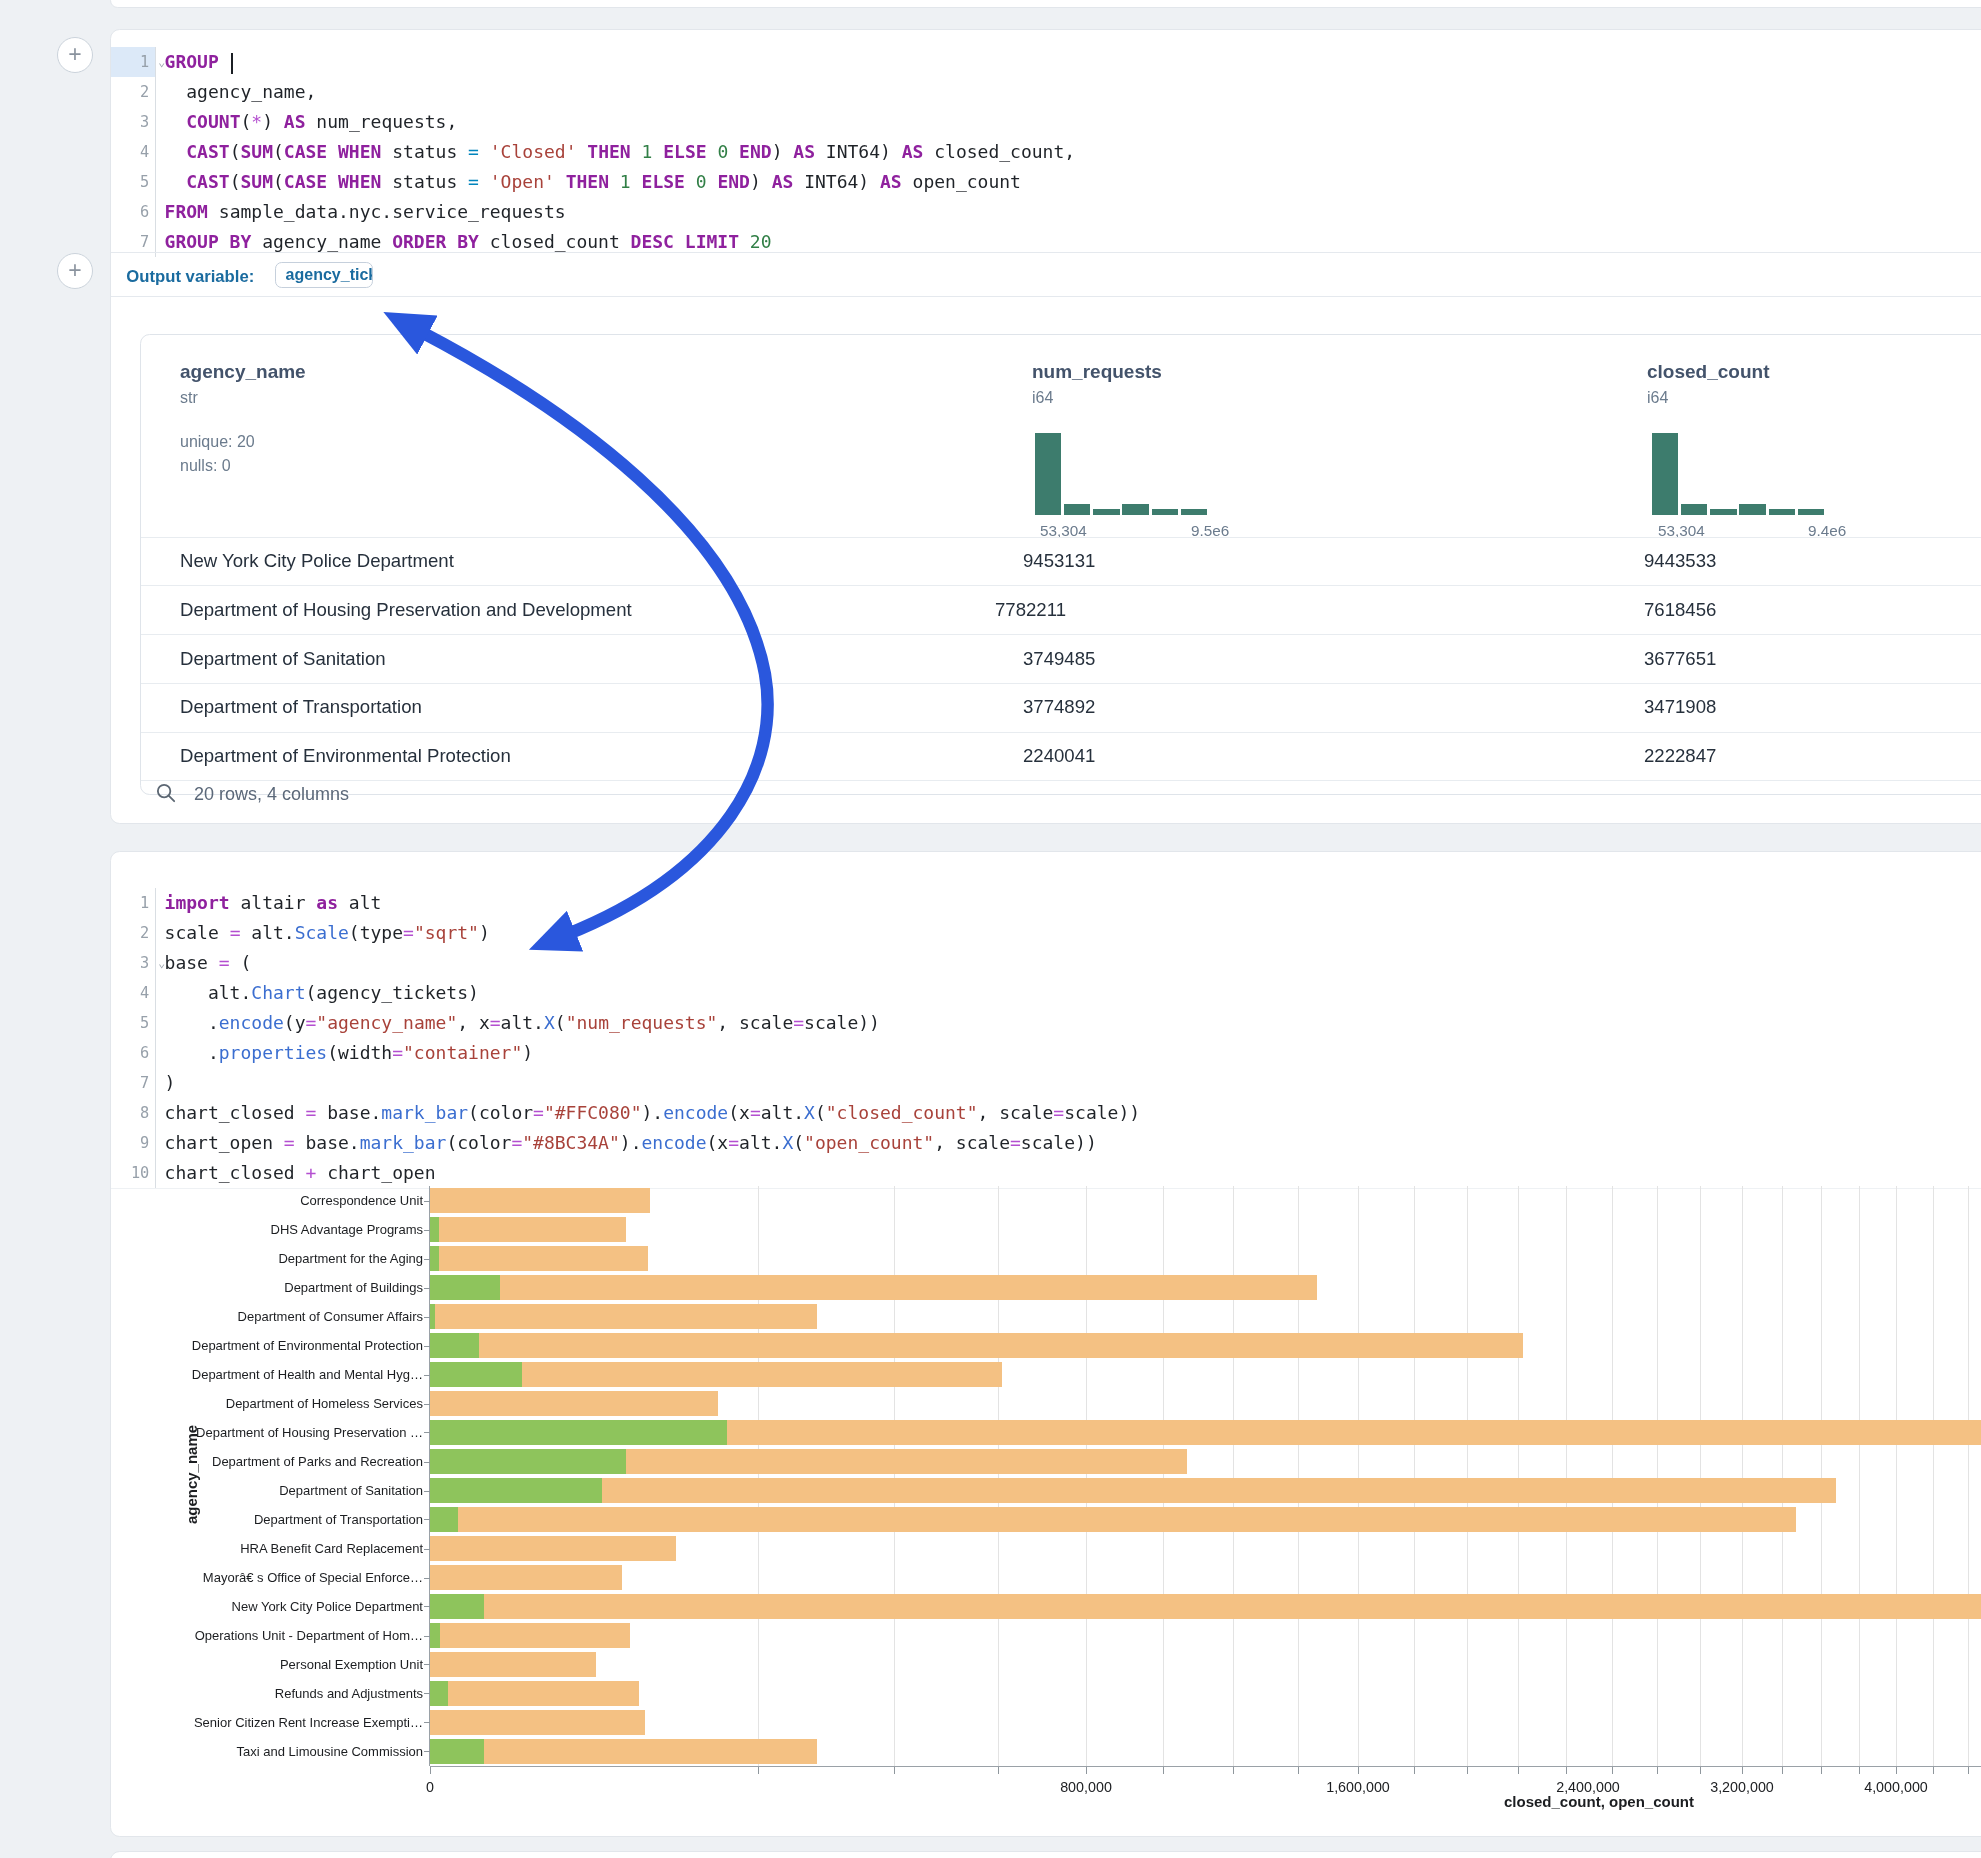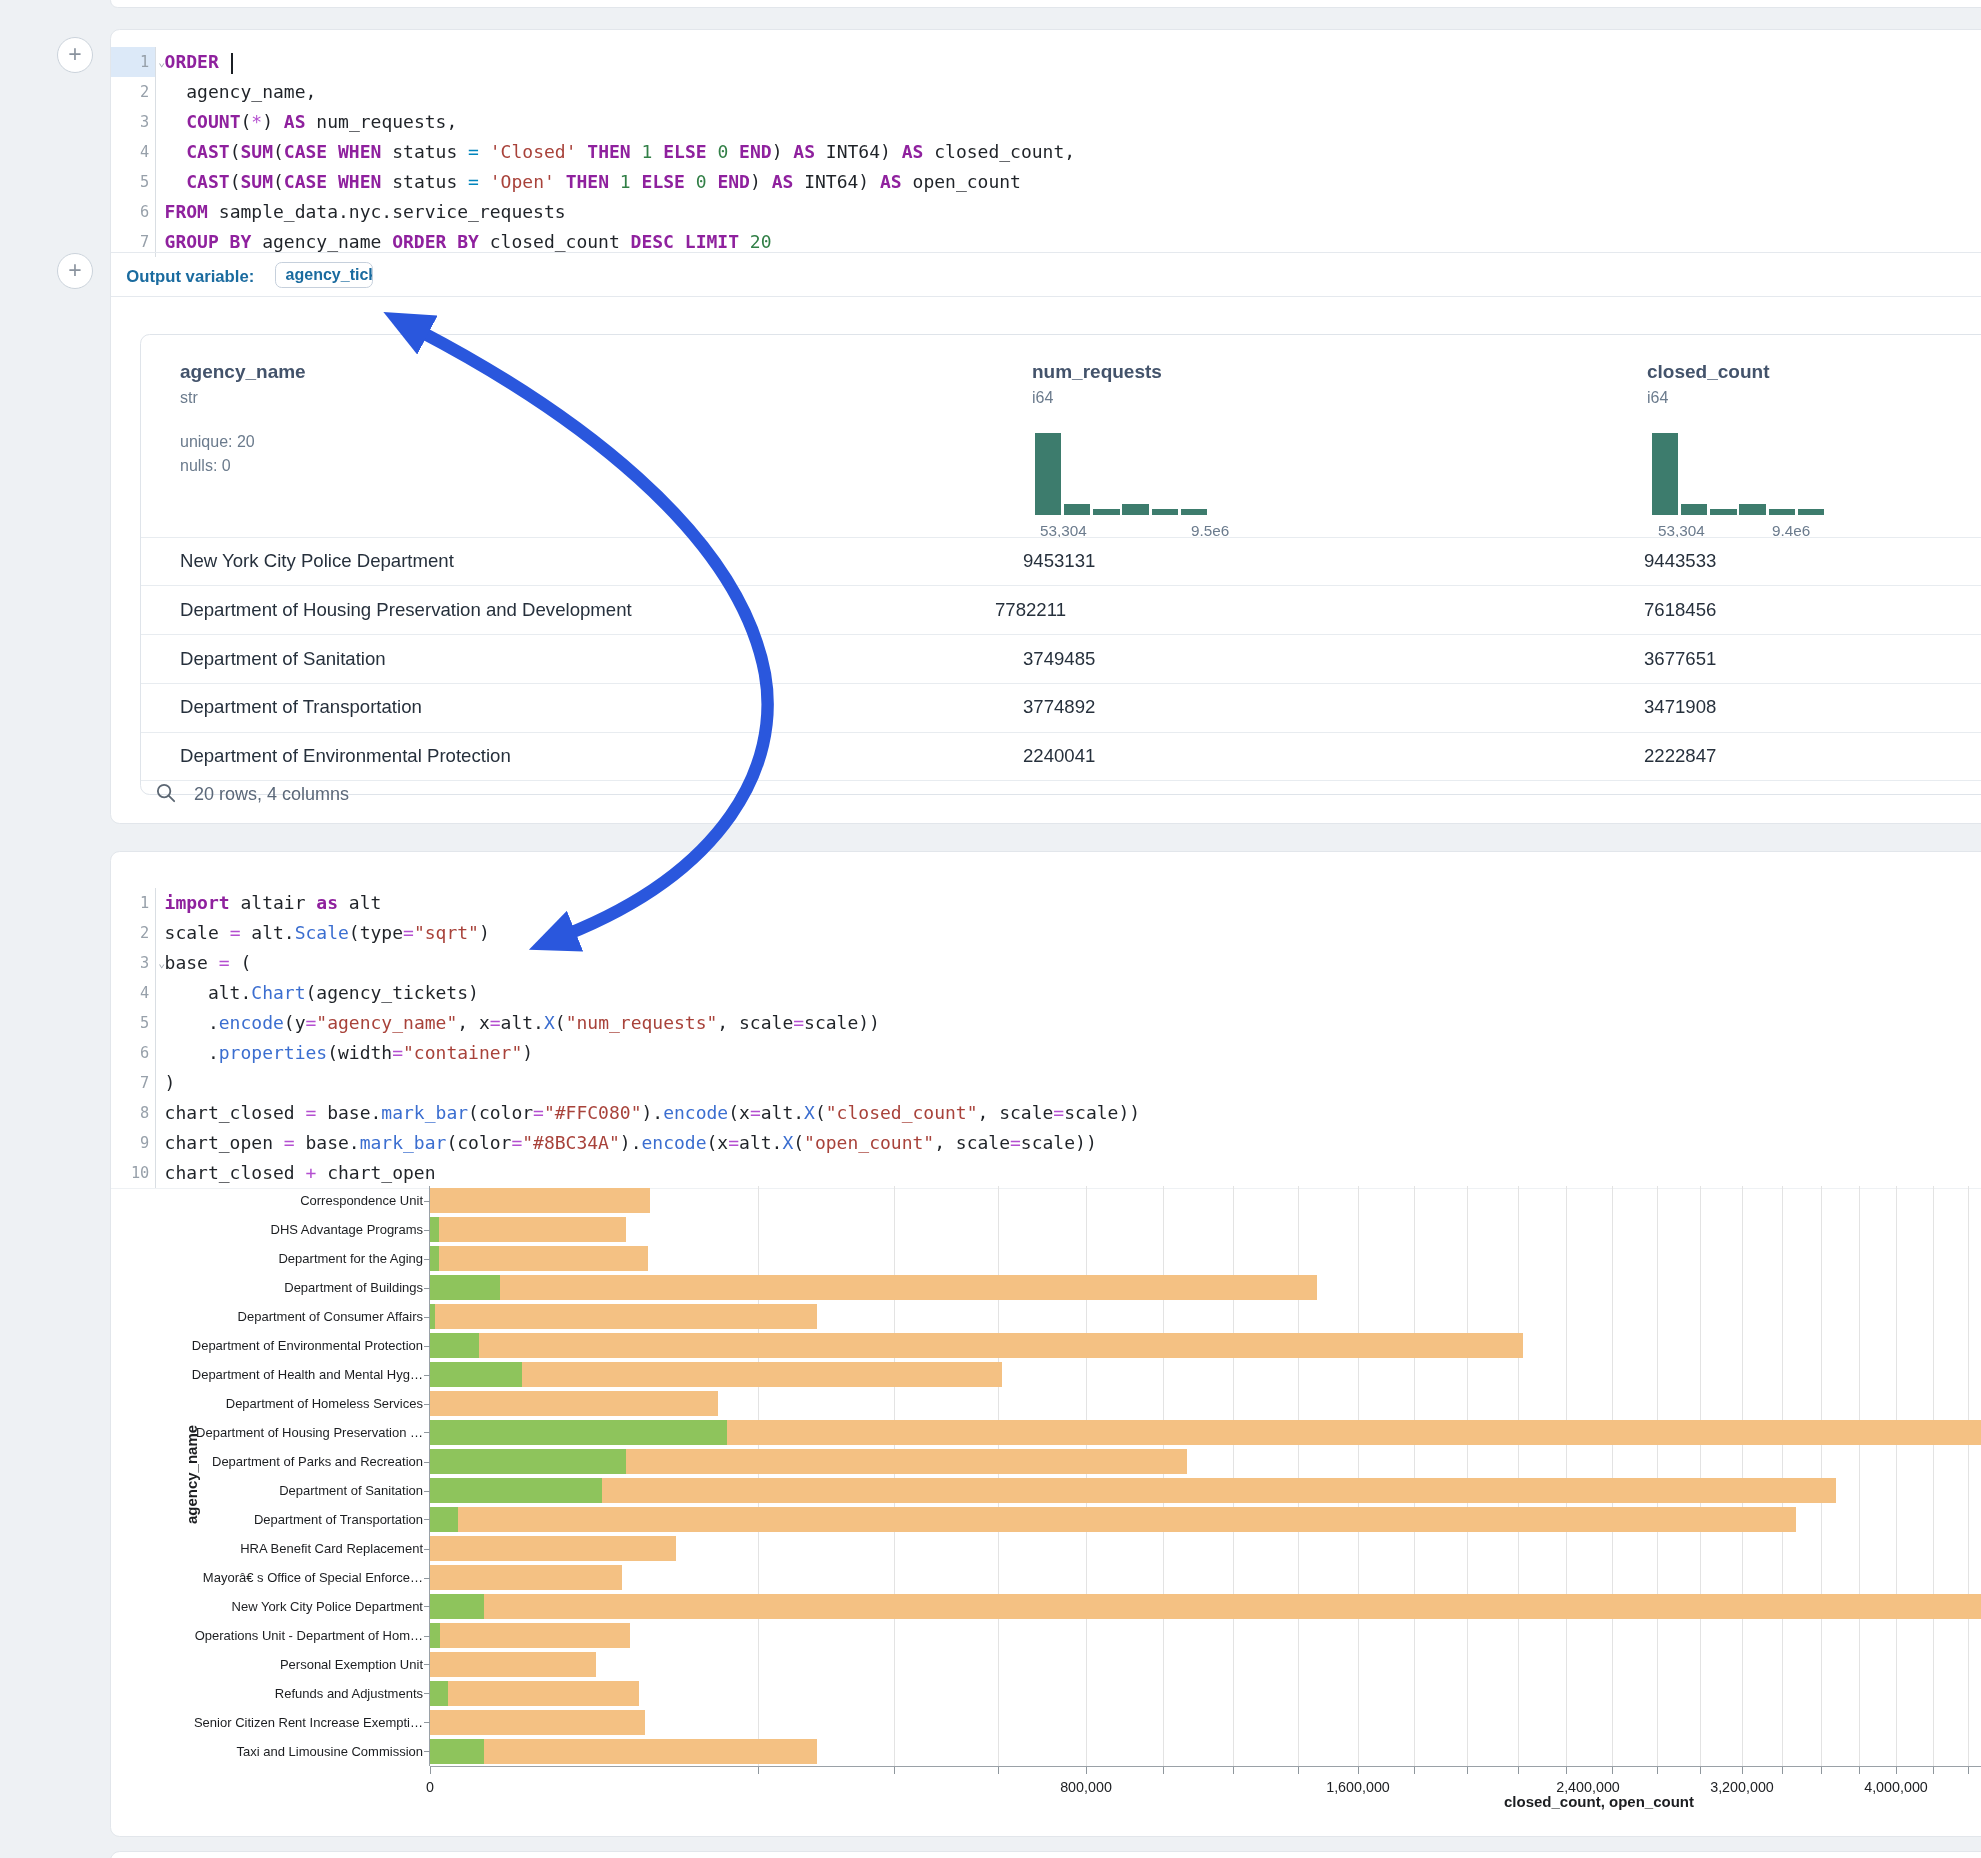--- a/index.html
+++ b/index.html
@@ -57,21 +57,21 @@
 
 <div id="page">
 
   <div class="card" style="left:110px;top:-5.7px;width:1888px;height:13.4px;border-bottom-left-radius:7.6px;"></div>
 
   <div class="plusbtn" style="left:57px;top:37px;">+</div>
   <div class="plusbtn" style="left:57px;top:253px;">+</div>
 
   <div class="card" style="left:110px;top:29px;width:1888px;height:795px;border-top-left-radius:9.6px;border-bottom-left-radius:9.6px;">
     <div id="sql-code" class="codeblock" style="top:17px;">
-        <div class="cl"><span class="ln hl">1<span class="chev">⌄</span></span><span class="code"><span class="tok-kw">ORDER</span><span class="tok-id"> </span><span class="cursor"></span></span></div>
+        <div class="cl"><span class="ln hl">1<span class="chev">⌄</span></span><span class="code"><span class="tok-kw">GROUP</span><span class="tok-id"> </span><span class="cursor"></span></span></div>
         <div class="cl"><span class="ln">2</span><span class="code"><span class="tok-id">  agency_name,</span></span></div>
         <div class="cl"><span class="ln">3</span><span class="code"><span class="tok-id">  </span><span class="tok-kw">COUNT</span><span class="tok-id">(</span><span class="tok-star">*</span><span class="tok-id">) </span><span class="tok-kw">AS</span><span class="tok-id"> num_requests,</span></span></div>
         <div class="cl"><span class="ln">4</span><span class="code"><span class="tok-id">  </span><span class="tok-kw">CAST</span><span class="tok-id">(</span><span class="tok-kw">SUM</span><span class="tok-id">(</span><span class="tok-kw">CASE WHEN</span><span class="tok-id"> status </span><span class="tok-sqlop">=</span><span class="tok-id"> </span><span class="tok-str">'Closed'</span><span class="tok-id"> </span><span class="tok-kw">THEN</span><span class="tok-id"> </span><span class="tok-num">1</span><span class="tok-id"> </span><span class="tok-kw">ELSE</span><span class="tok-id"> </span><span class="tok-num">0</span><span class="tok-id"> </span><span class="tok-kw">END</span><span class="tok-id">) </span><span class="tok-kw">AS</span><span class="tok-id"> INT64) </span><span class="tok-kw">AS</span><span class="tok-id"> closed_count,</span></span></div>
         <div class="cl"><span class="ln">5</span><span class="code"><span class="tok-id">  </span><span class="tok-kw">CAST</span><span class="tok-id">(</span><span class="tok-kw">SUM</span><span class="tok-id">(</span><span class="tok-kw">CASE WHEN</span><span class="tok-id"> status </span><span class="tok-sqlop">=</span><span class="tok-id"> </span><span class="tok-str">'Open'</span><span class="tok-id"> </span><span class="tok-kw">THEN</span><span class="tok-id"> </span><span class="tok-num">1</span><span class="tok-id"> </span><span class="tok-kw">ELSE</span><span class="tok-id"> </span><span class="tok-num">0</span><span class="tok-id"> </span><span class="tok-kw">END</span><span class="tok-id">) </span><span class="tok-kw">AS</span><span class="tok-id"> INT64) </span><span class="tok-kw">AS</span><span class="tok-id"> open_count</span></span></div>
         <div class="cl"><span class="ln">6</span><span class="code"><span class="tok-kw">FROM</span><span class="tok-id"> sample_data.nyc.service_requests</span></span></div>
         <div class="cl"><span class="ln">7</span><span class="code"><span class="tok-kw">GROUP BY</span><span class="tok-id"> agency_name </span><span class="tok-kw">ORDER BY</span><span class="tok-id"> closed_count </span><span class="tok-kw">DESC</span><span class="tok-id"> </span><span class="tok-kw">LIMIT</span><span class="tok-id"> </span><span class="tok-num">20</span></span></div>
       </div>
     <div class="divider" style="left:0;top:222px;width:1886px;"></div>
     <div class="outlabel" style="left:15.3px;top:237px;">Output variable:</div>
     <div class="pill" style="left:164px;top:232px;">agency_tickets</div>
@@ -101,21 +101,21 @@
       <div class="colmeta" style="left:1506px;top:54px;">i64</div>
       <div id="hist-closed" class="hist" style="left:1511px;top:98px;">
           <div style="height: 82px;"></div>
           <div style="height: 11.5px;"></div>
           <div style="height: 5.7px;"></div>
           <div style="height: 11.5px;"></div>
           <div style="height: 5.7px;"></div>
           <div style="height: 5.7px;"></div>
         </div>
       <div class="histlab" style="left:1517px;top:187px;">53,304</div>
-      <div class="histlab" style="left:1631px;top:187px;">9.4e6</div>
+      <div class="histlab" style="left:1667px;top:187px;">9.4e6</div>
 
       <div id="table-rows">
           <div class="rowsep" style="left: 0px; width: 1872px; top: 202px;"></div>
           <div>
             <div class="tcell" style="left: 39px; top: 215px;">New York City Police Department</div>
             <div class="tcell" style="left: 882px; top: 215px;">9453131</div>
             <div class="tcell" style="left: 1503px; top: 215px;">9443533</div>
           </div>
           <div class="rowsep" style="left: 0px; width: 1872px; top: 250px;"></div>
           <div>

